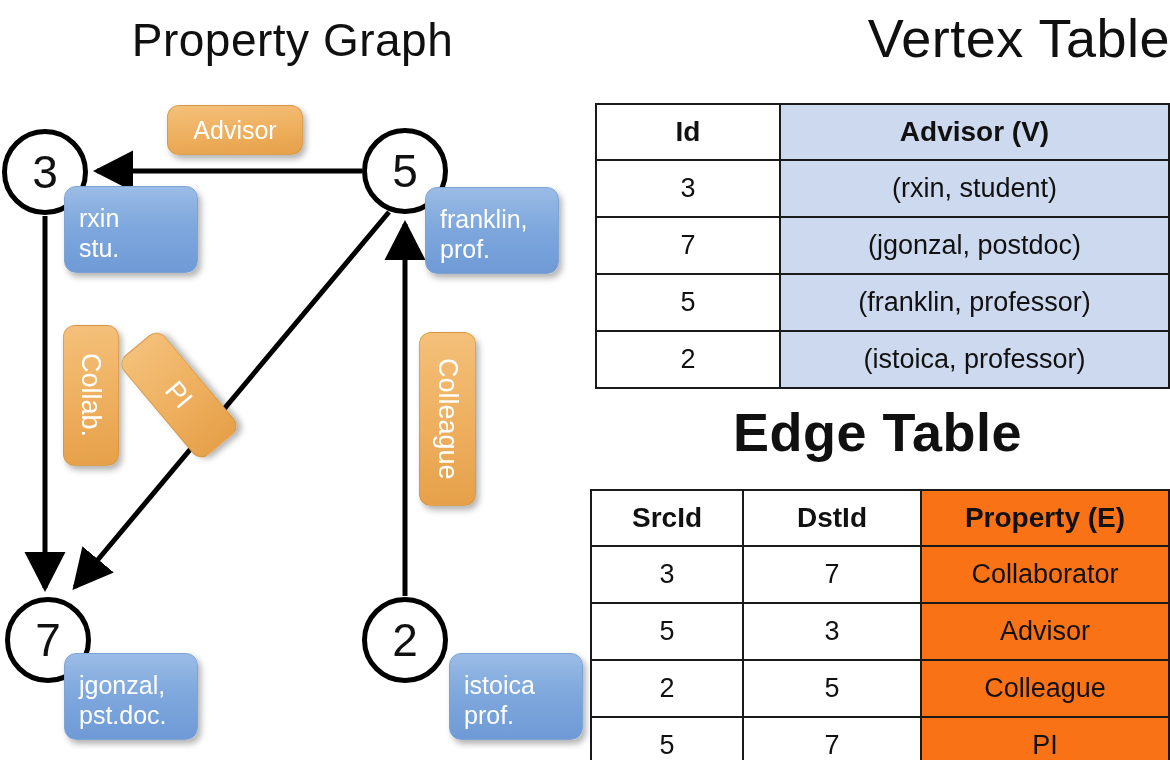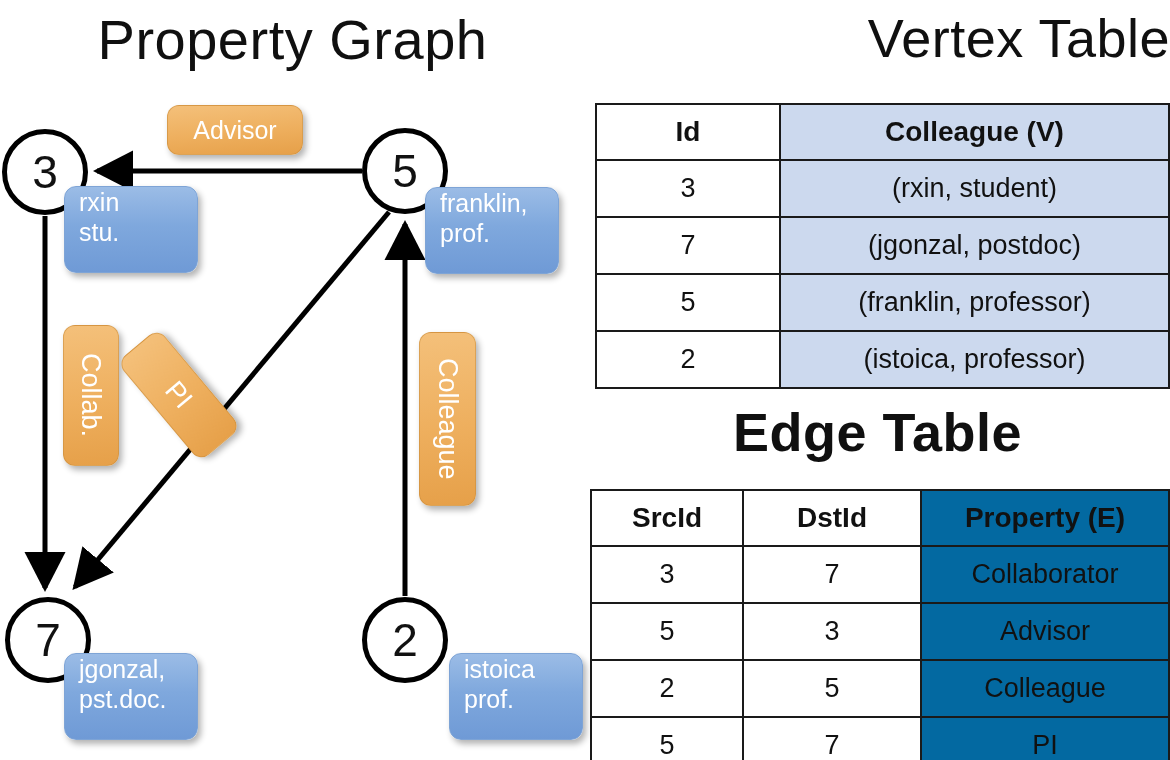--- a/index.html
+++ b/index.html
@@ -15,21 +15,21 @@
   
   .big-title{
     position:absolute;
     font-family:"Liberation Sans", sans-serif;
     font-weight:300;
     color:#101010;
     letter-spacing:.5px;
     white-space:nowrap;
     text-align:center;
   }
-  #graph-title{left:0;top:8px;width:585px;font-size:56px;line-height:64px;}
+  #graph-title{left:0;top:8px;width:585px;font-size:46px;line-height:64px;}
   #vertex-title{left:585px;top:6px;width:585px;font-size:54px;line-height:64px;text-align:right;}
   #edge-title{left:585px;top:400px;width:585px;font-size:54px;line-height:64px;font-weight:bold;}
 
   
   #graph-svg{position:absolute;left:0;top:0;width:585px;height:760px;}
 
   
   .node-circle{
     position:absolute;
     width:86px;height:86px;
@@ -44,21 +44,21 @@
   }
 
   
   .prop-box{
     position:absolute;
     border-radius:12px;
     box-sizing:border-box;
     color:#ffffff;
     font-size:25px;
     line-height:30px;
-    padding:0 14px;
+    padding:16px 14px;
     z-index:6;
     box-shadow:3px 4px 6px rgba(0,0,0,.30);
     font-family:"Liberation Sans", sans-serif;
   }
   .blue{
     background:linear-gradient(180deg,#9bbce6 0%,#7fa8dd 45%,#6f9ad6 100%);
     border:1px solid #7ea4d6;
   }
   .orange{
     background:linear-gradient(180deg,#f2b濃 0%,#e9a košic 100%);
@@ -95,21 +95,21 @@
     text-align:center;
     font-weight:normal;
     font-size:27px;
     color:#111;
     padding:0;
     height:55px;
     white-space:nowrap;
   }
   table.gtable th{font-weight:bold;font-size:28px;height:54px;}
   .cell-blue{background:#ccd9ee;}
-  .cell-orange{background:#0369a1;}
+  .cell-orange{background:#f97316;}
   .cell-white{background:#ffffff;}
 </style>
 </head>
 <body>
 
 <div class="panel">
 
   <div class="big-title" id="graph-title">Property Graph</div>
 
   <svg id="graph-svg" viewBox="0 0 585 760">
@@ -176,21 +176,21 @@
   <div class="big-title" id="vertex-title">Vertex Table</div>
 
   <table class="gtable" style="left:595px;top:103px;width:573px;">
     <colgroup>
         <col style="width:184px">
         <col style="width:389px">
       </colgroup>
     <thead>
       <tr>
         <th class="cell-white">Id</th>
-        <th class="cell-blue">Colleague (V)</th>
+        <th class="cell-blue">Advisor (V)</th>
       </tr>
     </thead>
     <tbody>
       <tr>
         <td class="cell-white">3</td>
         <td class="cell-blue">(rxin, student)</td>
       </tr>
       <tr>
         <td class="cell-white">7</td>
         <td class="cell-blue">(jgonzal, postdoc)</td>

